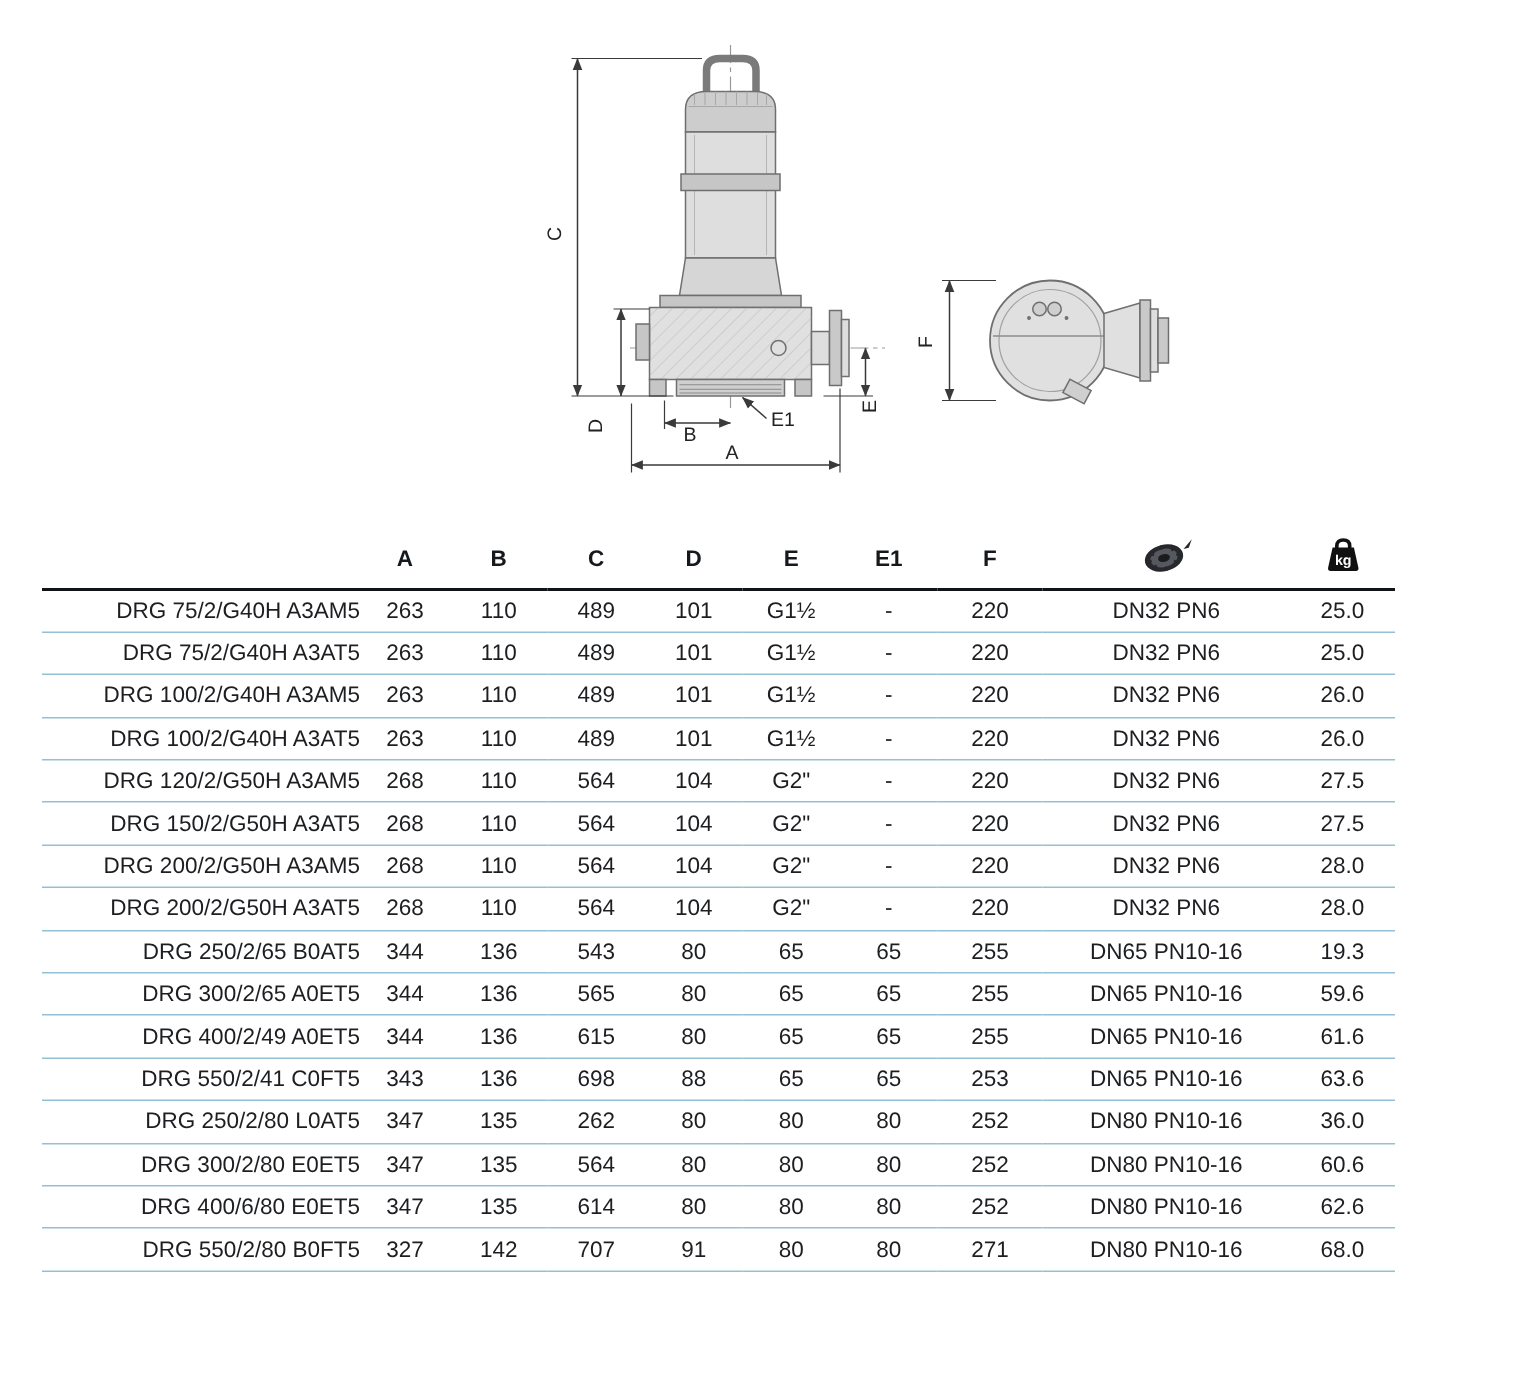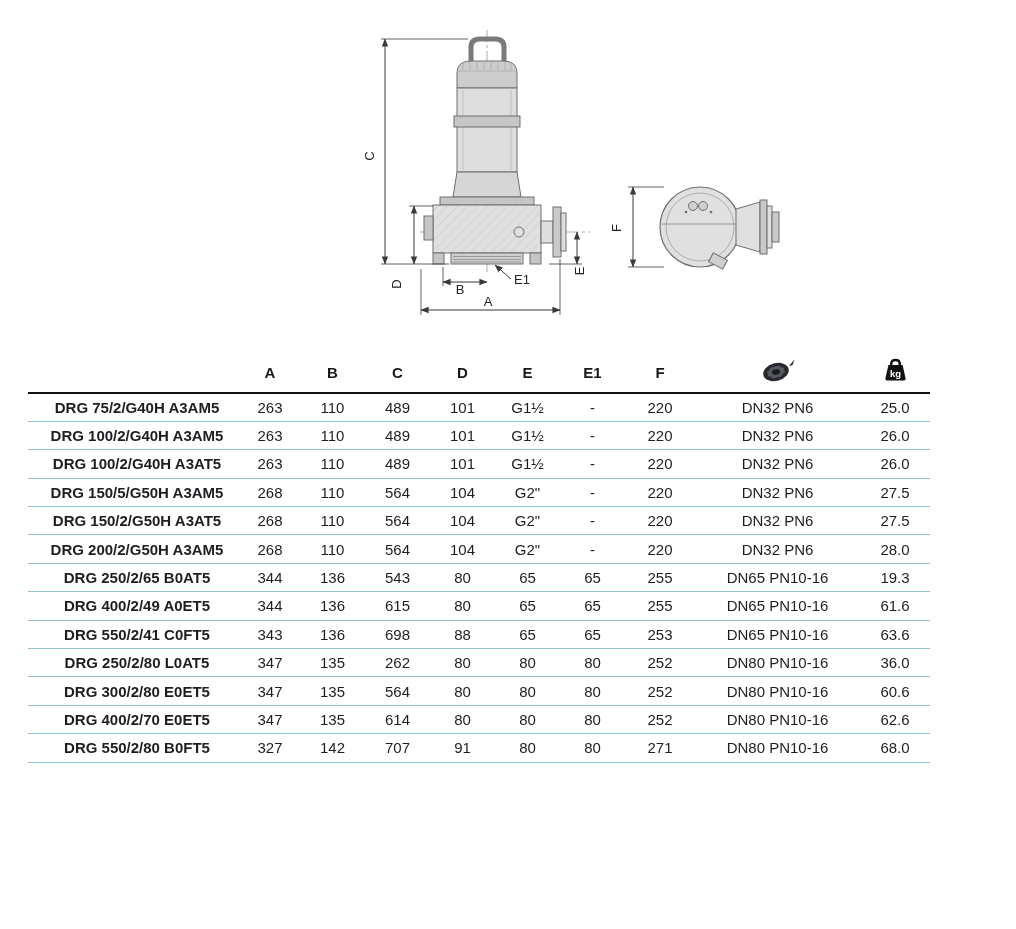--- a/index.html
+++ b/index.html
@@ -20,21 +20,21 @@
     font-size: 15px; font-weight: bold; color: #15181c;
     vertical-align: middle; height: 41px; padding: 0; text-align: center;
     border-bottom: 2px solid var(--header-border, #101418);
   }
   .spec thead th.col-header-model { text-align: left; }
   .spec tbody td {
     height: 28.4px; font-size: 15px; color: #1c1e21;
     border-bottom: 1px solid var(--divider, #93c0d4);
     padding: 0; white-space: nowrap;
   }
-  .spec td.col-model { text-align: center; padding-left: 6px; font-weight: bold; }
+  .spec td.col-model { text-align: right; padding-left: 6px; }
   .spec td.num { text-align: center; }
 </style>
 </head>
 <body>
 
 <div class="page">
 
   <svg class="drawing" width="1016" height="345" viewBox="0 0 1016 345">
     <defs>
       <marker id="arrow" viewBox="0 0 10 10" refX="9.5" refY="5" markerWidth="8" markerHeight="8" orient="auto-start-reverse">
@@ -206,45 +206,57 @@
             <td class="num">110</td>
             <td class="num">489</td>
             <td class="num">101</td>
             <td class="num">G1½</td>
             <td class="num">-</td>
             <td class="num">220</td>
             <td class="num">DN32 PN6</td>
             <td class="num">25.0</td>
           </tr>
           <tr>
-            <td class="col-model">DRG 100/2/G40H A3AM5</td>
+            <td class="col-model">DRG 75/2/G40H A3AT5</td>
             <td class="num">263</td>
             <td class="num">110</td>
             <td class="num">489</td>
             <td class="num">101</td>
             <td class="num">G1½</td>
             <td class="num">-</td>
             <td class="num">220</td>
             <td class="num">DN32 PN6</td>
-            <td class="num">26.0</td>
-          </tr>
-          <tr>
-            <td class="col-model">DRG 100/2/G40H A3AT5</td>
+            <td class="num">25.0</td>
+          </tr>
+          <tr>
+            <td class="col-model">DRG 100/2/G40H A3AM5</td>
             <td class="num">263</td>
             <td class="num">110</td>
             <td class="num">489</td>
             <td class="num">101</td>
             <td class="num">G1½</td>
             <td class="num">-</td>
             <td class="num">220</td>
             <td class="num">DN32 PN6</td>
             <td class="num">26.0</td>
           </tr>
           <tr>
-            <td class="col-model">DRG 150/5/G50H A3AM5</td>
+            <td class="col-model">DRG 100/2/G40H A3AT5</td>
+            <td class="num">263</td>
+            <td class="num">110</td>
+            <td class="num">489</td>
+            <td class="num">101</td>
+            <td class="num">G1½</td>
+            <td class="num">-</td>
+            <td class="num">220</td>
+            <td class="num">DN32 PN6</td>
+            <td class="num">26.0</td>
+          </tr>
+          <tr>
+            <td class="col-model">DRG 120/2/G50H A3AM5</td>
             <td class="num">268</td>
             <td class="num">110</td>
             <td class="num">564</td>
             <td class="num">104</td>
             <td class="num">G2"</td>
             <td class="num">-</td>
             <td class="num">220</td>
             <td class="num">DN32 PN6</td>
             <td class="num">27.5</td>
           </tr>
@@ -255,20 +267,32 @@
             <td class="num">564</td>
             <td class="num">104</td>
             <td class="num">G2"</td>
             <td class="num">-</td>
             <td class="num">220</td>
             <td class="num">DN32 PN6</td>
             <td class="num">27.5</td>
           </tr>
           <tr>
             <td class="col-model">DRG 200/2/G50H A3AM5</td>
+            <td class="num">268</td>
+            <td class="num">110</td>
+            <td class="num">564</td>
+            <td class="num">104</td>
+            <td class="num">G2"</td>
+            <td class="num">-</td>
+            <td class="num">220</td>
+            <td class="num">DN32 PN6</td>
+            <td class="num">28.0</td>
+          </tr>
+          <tr>
+            <td class="col-model">DRG 200/2/G50H A3AT5</td>
             <td class="num">268</td>
             <td class="num">110</td>
             <td class="num">564</td>
             <td class="num">104</td>
             <td class="num">G2"</td>
             <td class="num">-</td>
             <td class="num">220</td>
             <td class="num">DN32 PN6</td>
             <td class="num">28.0</td>
           </tr>
@@ -276,20 +300,32 @@
             <td class="col-model">DRG 250/2/65 B0AT5</td>
             <td class="num">344</td>
             <td class="num">136</td>
             <td class="num">543</td>
             <td class="num">80</td>
             <td class="num">65</td>
             <td class="num">65</td>
             <td class="num">255</td>
             <td class="num">DN65 PN10-16</td>
             <td class="num">19.3</td>
+          </tr>
+          <tr>
+            <td class="col-model">DRG 300/2/65 A0ET5</td>
+            <td class="num">344</td>
+            <td class="num">136</td>
+            <td class="num">565</td>
+            <td class="num">80</td>
+            <td class="num">65</td>
+            <td class="num">65</td>
+            <td class="num">255</td>
+            <td class="num">DN65 PN10-16</td>
+            <td class="num">59.6</td>
           </tr>
           <tr>
             <td class="col-model">DRG 400/2/49 A0ET5</td>
             <td class="num">344</td>
             <td class="num">136</td>
             <td class="num">615</td>
             <td class="num">80</td>
             <td class="num">65</td>
             <td class="num">65</td>
             <td class="num">255</td>
@@ -326,21 +362,21 @@
             <td class="num">135</td>
             <td class="num">564</td>
             <td class="num">80</td>
             <td class="num">80</td>
             <td class="num">80</td>
             <td class="num">252</td>
             <td class="num">DN80 PN10-16</td>
             <td class="num">60.6</td>
           </tr>
           <tr>
-            <td class="col-model">DRG 400/2/70 E0ET5</td>
+            <td class="col-model">DRG 400/6/80 E0ET5</td>
             <td class="num">347</td>
             <td class="num">135</td>
             <td class="num">614</td>
             <td class="num">80</td>
             <td class="num">80</td>
             <td class="num">80</td>
             <td class="num">252</td>
             <td class="num">DN80 PN10-16</td>
             <td class="num">62.6</td>
           </tr>

